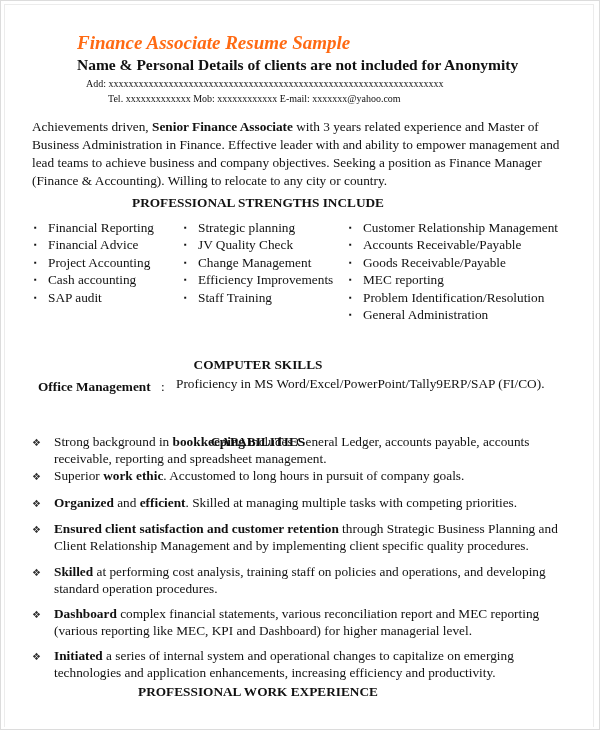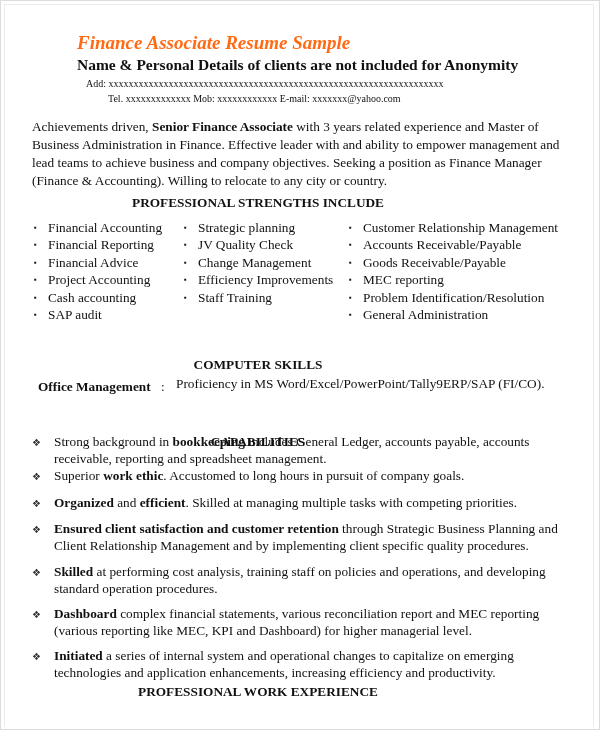--- a/index.html
+++ b/index.html
@@ -41,21 +41,20 @@
 
 <div class="abs title">Finance Associate Resume Sample</div>
 <div class="abs subtitle">Name &amp; Personal Details of clients are not included for Anonymity</div>
 <div class="abs addr">Add: xxxxxxxxxxxxxxxxxxxxxxxxxxxxxxxxxxxxxxxxxxxxxxxxxxxxxxxxxxxxxxxxxxx</div>
 <div class="abs tel">Tel. xxxxxxxxxxxxx Mob: xxxxxxxxxxxx E-mail: xxxxxxx@yahoo.com</div>
 
 <div class="abs summary"><span>Achievements driven, </span><b>Senior Finance Associate</b><span> with 3 years related experience and Master of Business Administration in Finance. Effective leader with and ability to empower management and lead teams to achieve business and company objectives. Seeking a position as Finance Manager (Finance &amp; Accounting). Willing to relocate to any city or country.</span></div>
 
 <div class="abs heading h-strengths">PROFESSIONAL STRENGTHS INCLUDE</div>
 <div class="col col1">
-    <div class="li"><span class="b">▪</span><span>Financial Accounting</span></div>
     <div class="li"><span class="b">▪</span><span>Financial Reporting</span></div>
     <div class="li"><span class="b">▪</span><span>Financial Advice</span></div>
     <div class="li"><span class="b">▪</span><span>Project Accounting</span></div>
     <div class="li"><span class="b">▪</span><span>Cash accounting</span></div>
     <div class="li"><span class="b">▪</span><span>SAP audit</span></div>
   </div>
 <div class="col col2">
     <div class="li"><span class="b">▪</span><span>Strategic planning</span></div>
     <div class="li"><span class="b">▪</span><span>JV Quality Check</span></div>
     <div class="li"><span class="b">▪</span><span>Change Management</span></div>

